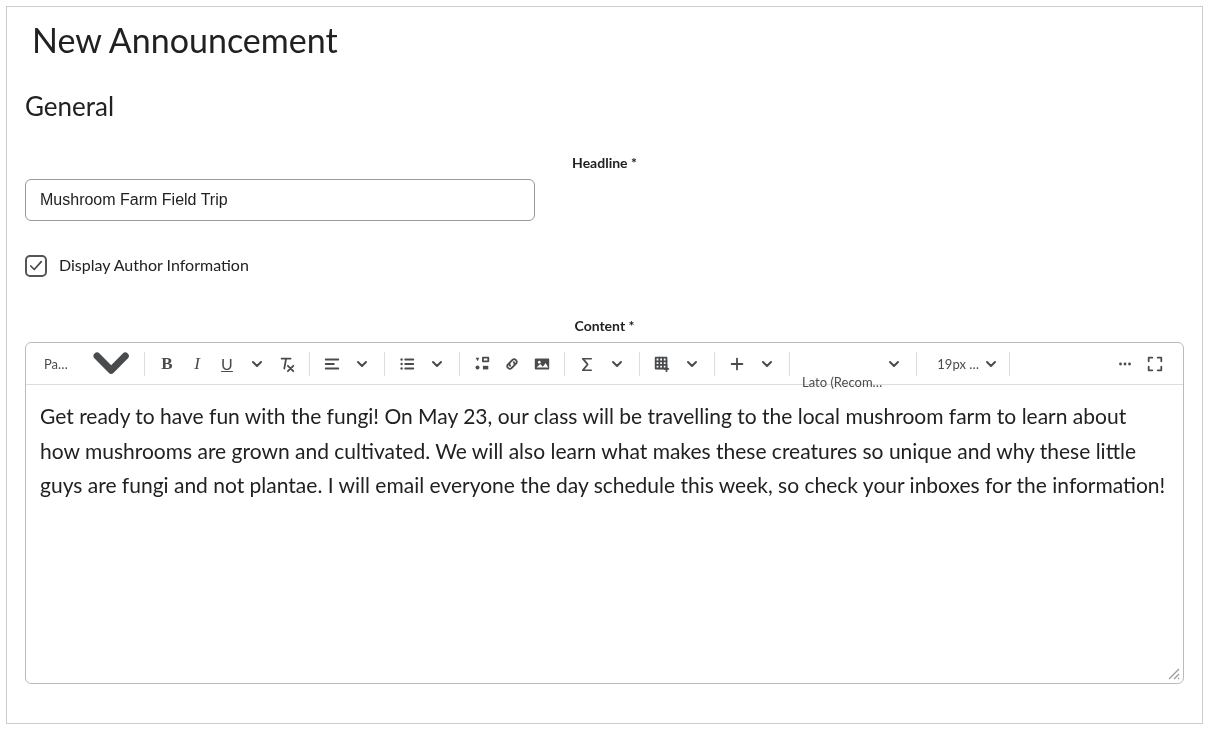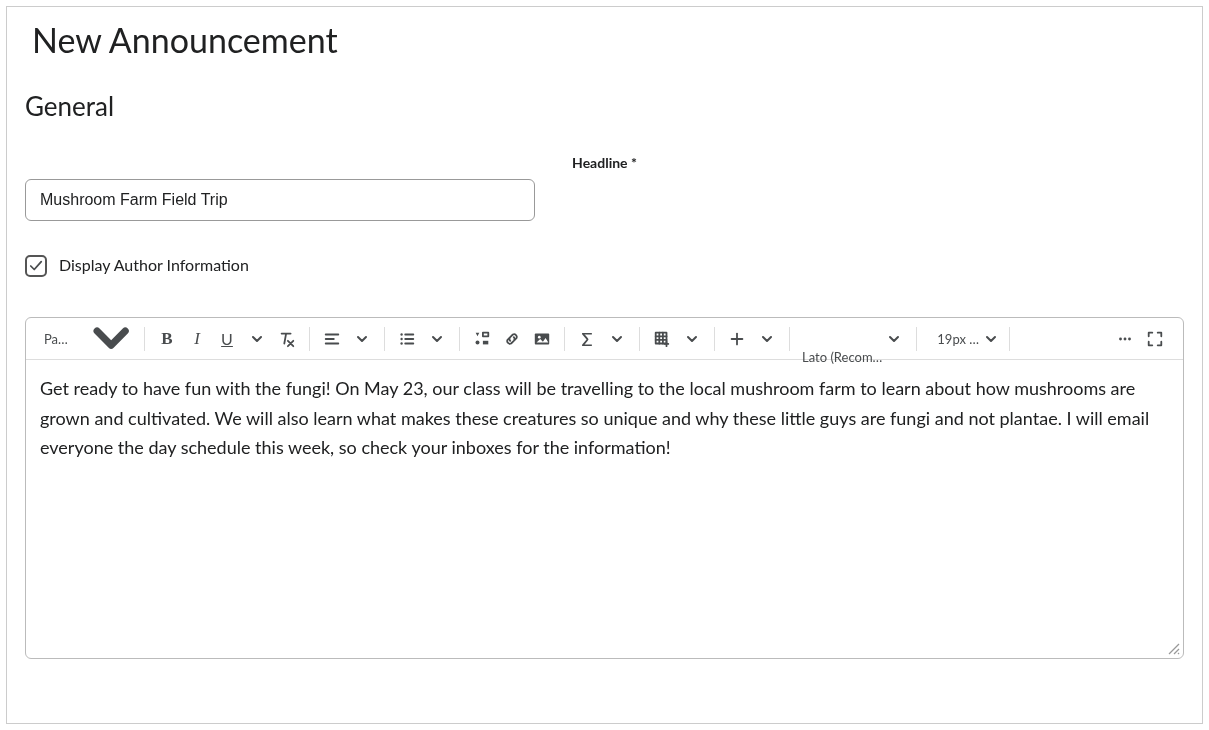--- a/index.html
+++ b/index.html
@@ -124,21 +124,21 @@
   .font-select {
     display: flex;
     align-items: center;
     gap: 6px;
     padding: 0 4px;
     cursor: pointer;
   }
   .editor-body {
     min-height: 298px;
     padding: 14px 14px;
-    font-size: 18px;
+    font-size: 21px;
     line-height: 1.65;
     color: #202122;
     outline: none;
   }
   .resize-handle {
     position: absolute;
     right: 2px;
     bottom: 2px;
     width: 14px;
     height: 14px;
@@ -164,20 +164,21 @@
 
   <div class="checkbox-row">
     <div class="checkbox">
       <svg viewBox="0 0 16 16">
         <path class="icon-stroke" d="M2 8 L6 12 L14 3"></path>
       </svg>
     </div>
     <div class="checkbox-label">Display Author Information</div>
   </div>
 
+  <div class="field-label">Content *</div>
 
   <div class="editor">
 
     <div class="toolbar">
 
       <div class="tb-group">
         <div class="para-select">
           <span class="tb-text">Paragraph</span>
           <svg viewBox="0 0 12 12">
               <path class="icon-stroke" d="M2 4 L6 8 L10 4"></path>

